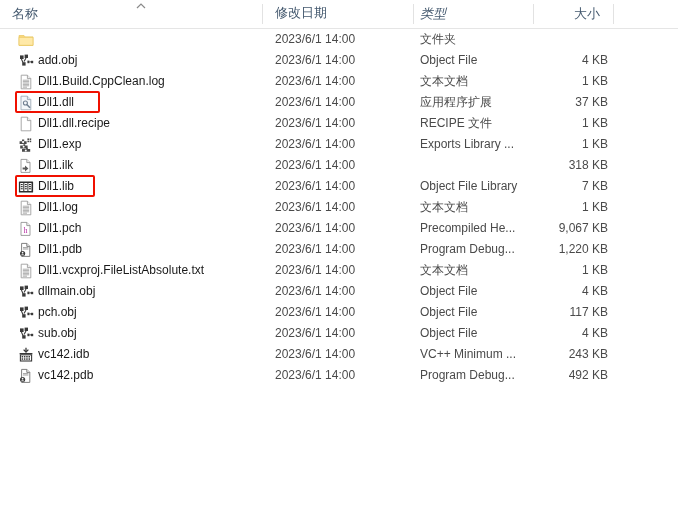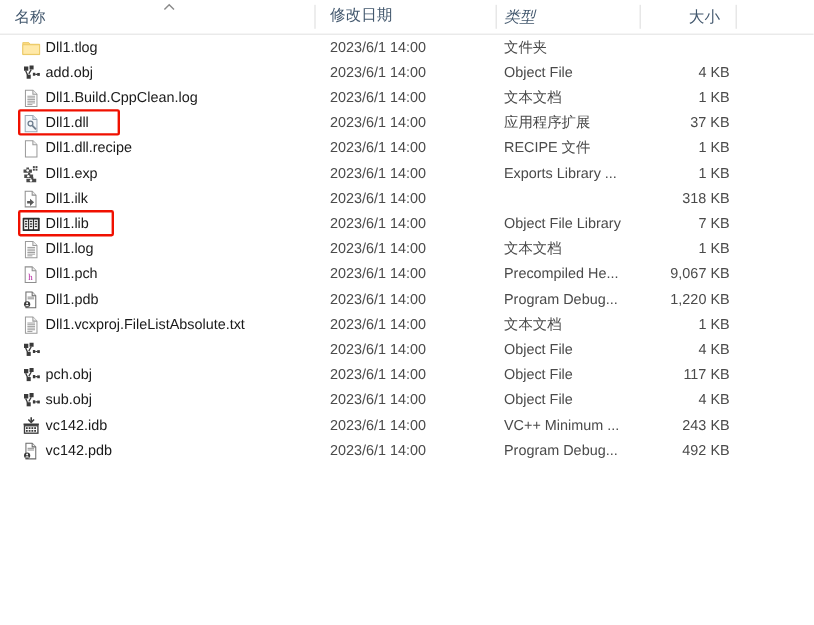--- a/index.html
+++ b/index.html
@@ -150,21 +150,20 @@
   </div>
 
   <div class="file-list" id="file-list">
       <div class="row">
         <div class="icon">
           <svg viewBox="0 0 16 16">
             <path d="M1 3.5h5l1.2 1.4H15v8.6H1z" fill="#fcd980" stroke="#e8c65e" stroke-width=".7"></path>
             <path d="M1 5.3h14v8H1z" fill="#ffe9a8" stroke="#e8c65e" stroke-width=".7"></path>
           </svg>
         </div>
-        <div class="cell name">Dll1.tlog</div>
         <div class="cell date">2023/6/1 14:00</div>
         <div class="cell type">文件夹</div>
         <div class="cell size"></div>
       </div>
       <div class="row">
         <div class="icon">
           <svg viewBox="0 0 16 16">
             <path d="M2 2.4 L5.6 2.4 L5.6 6.0 L2 6.0 Z" fill="#3a3a3a"></path>
             <path d="M6.6 1.6 L10 1.6 L10 5.0 L6.6 5.0 Z" fill="#3a3a3a"></path>
             <path d="M3.4 6.0 L5.0 9.6" stroke="#3a3a3a" stroke-width="1.1" fill="none"></path>
@@ -345,20 +344,21 @@
             <path d="M2 2.4 L5.6 2.4 L5.6 6.0 L2 6.0 Z" fill="#3a3a3a"></path>
             <path d="M6.6 1.6 L10 1.6 L10 5.0 L6.6 5.0 Z" fill="#3a3a3a"></path>
             <path d="M3.4 6.0 L5.0 9.6" stroke="#3a3a3a" stroke-width="1.1" fill="none"></path>
             <path d="M8.0 5.0 L6.0 8.6" stroke="#3a3a3a" stroke-width="1.1" fill="none"></path>
             <rect x="4.2" y="9.2" width="3.4" height="3.4" fill="#3a3a3a"></rect>
             <path d="M9.4 7.6 L11.4 7.6 L11.4 10.2 L9.4 10.2 Z" fill="#3a3a3a"></path>
             <path d="M11.4 8.9 L13.4 8.9" stroke="#3a3a3a" stroke-width="1"></path>
             <rect x="13.0" y="7.8" width="2.2" height="2.4" fill="#3a3a3a"></rect>
           </svg>
         </div>
+        <div class="cell name">dllmain.obj</div>
         <div class="cell date">2023/6/1 14:00</div>
         <div class="cell type">Object File</div>
         <div class="cell size">4 KB</div>
       </div>
       <div class="row">
         <div class="icon">
           <svg viewBox="0 0 16 16">
             <path d="M2 2.4 L5.6 2.4 L5.6 6.0 L2 6.0 Z" fill="#3a3a3a"></path>
             <path d="M6.6 1.6 L10 1.6 L10 5.0 L6.6 5.0 Z" fill="#3a3a3a"></path>
             <path d="M3.4 6.0 L5.0 9.6" stroke="#3a3a3a" stroke-width="1.1" fill="none"></path>

